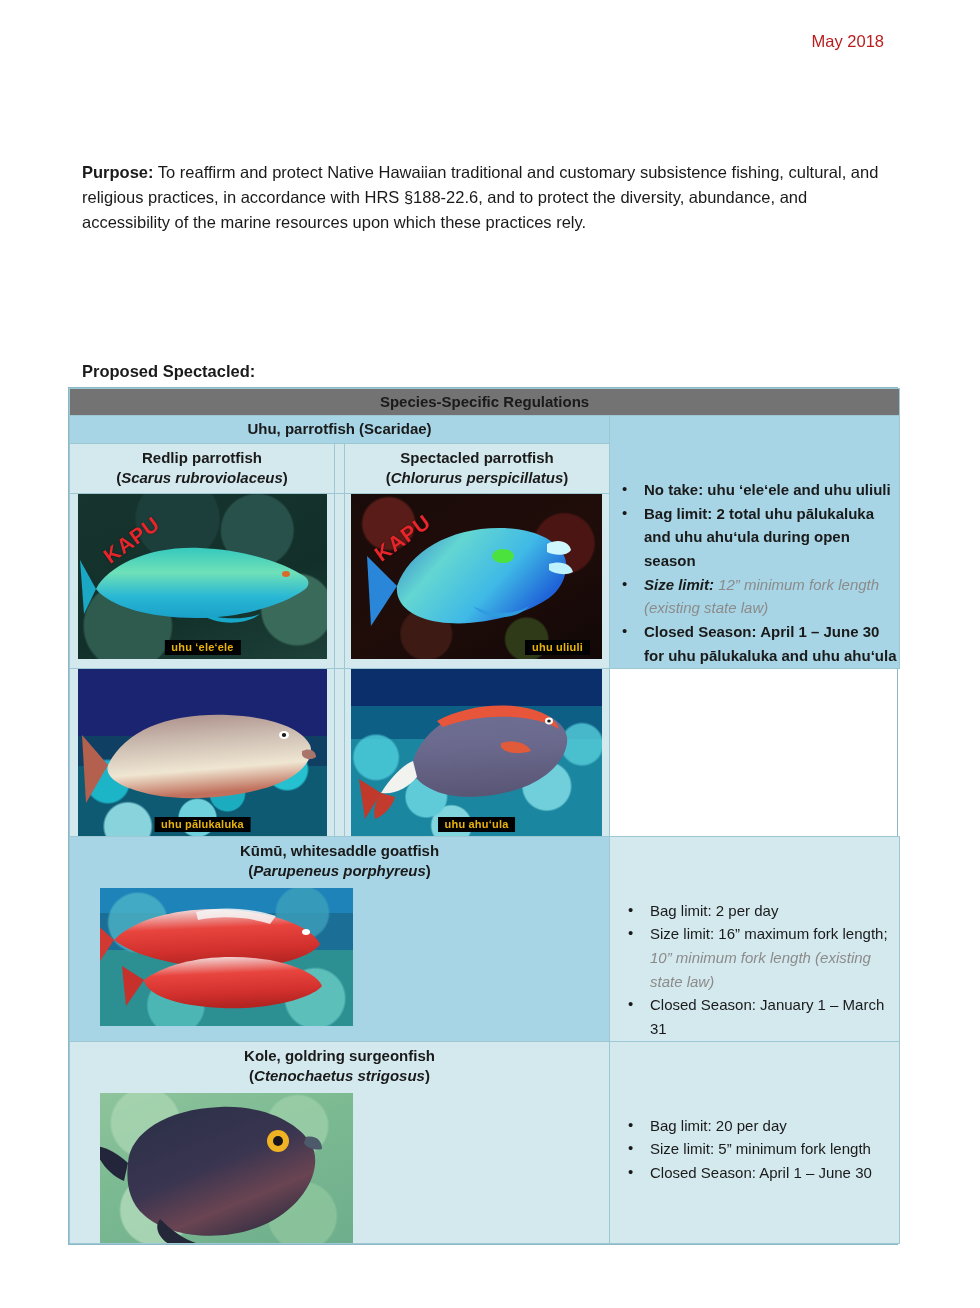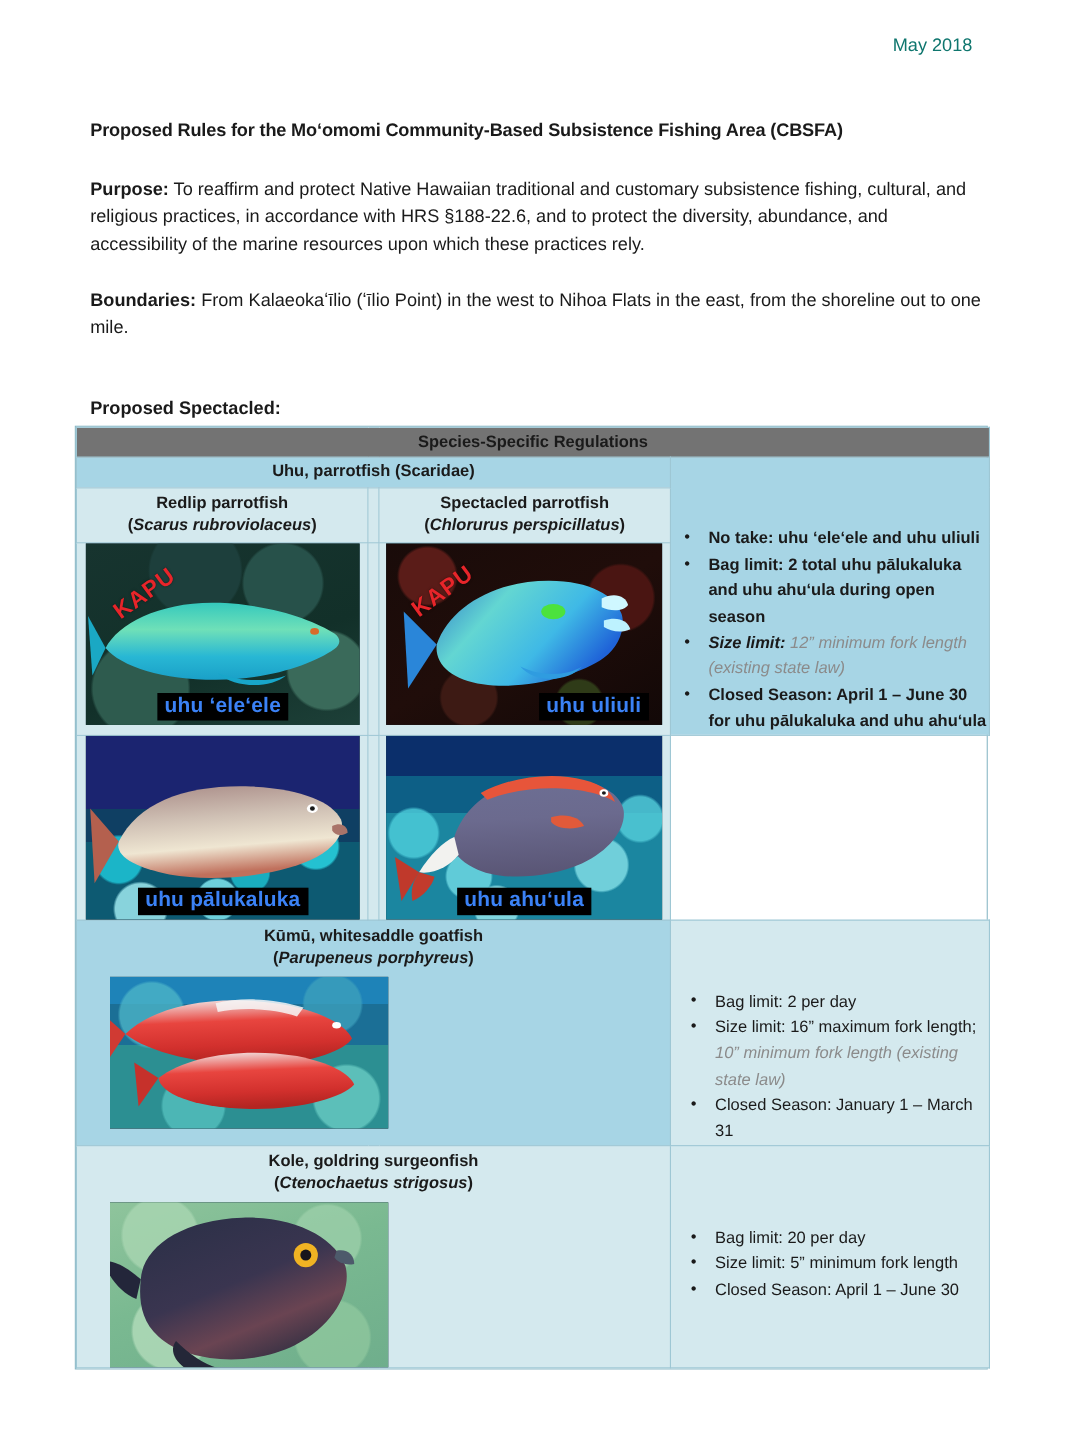--- a/index.html
+++ b/index.html
@@ -13,21 +13,21 @@
     position: relative;
     overflow: hidden;
   }
 
   .page { position: relative; width: 980px; height: 1308px; padding: 0; }
 
   .date-line {
     position: absolute;
     top: 32px; right: 96px;
     font-size: 16.5px;
-    color: #0f766e;
+    color: #b91c1c;
   }
 
   .doc-title {
     position: absolute;
     top: 110px; left: 82px;
     width: 820px;
     font-size: 16.5px;
     font-weight: bold;
     letter-spacing: -0.15px;
   }
@@ -93,23 +93,23 @@
   
   .photo {
     position: relative;
     overflow: hidden;
     background: #10303a;
   }
   .photo .cap {
     position: absolute;
     bottom: 4px;
     background: #000;
-    color: #3b82f6;
-    font-weight: bold;
-    font-size: 19px;
+    color: #eab308;
+    font-weight: bold;
+    font-size: 11px;
     padding: 1px 7px 2px 7px;
     letter-spacing: 0.2px;
     white-space: nowrap;
   }
   .cap-right { right: 12px; text-align: right; }
   .cap-mid   { left: 50%; transform: translateX(-50%); }
 
   .kapu {
     position: absolute;
     color: #e8252a;
@@ -214,29 +214,25 @@
     opacity:.8;
   }
 </style>
 </head>
 <body>
 
 <div class="page">
 
   <div class="date-line">May 2018</div>
 
-  <div class="doc-title">Proposed Rules for the Mo‘omomi Community-Based Subsistence Fishing Area (CBSFA)</div>
 
   <div class="para" id="purpose-para">
     <span class="lbl">Purpose:</span><span> To reaffirm and protect Native Hawaiian traditional and customary subsistence fishing, cultural, and religious practices, in accordance with HRS §188-22.6, and to protect the diversity, abundance, and accessibility of the marine resources upon which these practices rely.</span>
   </div>
 
-  <div class="para" id="boundaries-para">
-    <span class="lbl">Boundaries:</span><span> From Kalaeokaʻīlio (ʻīlio Point) in the west to Nihoa Flats in the east, from the shoreline out to one mile.</span>
-  </div>
 
   <div class="section-label">Proposed Spectacled:</div>
 
   <div class="reg-table">
     <table>
       <colgroup>
         <col style="width:265px">
         <col style="width:10px">
         <col style="width:265px">
         <col style="width:290px">

